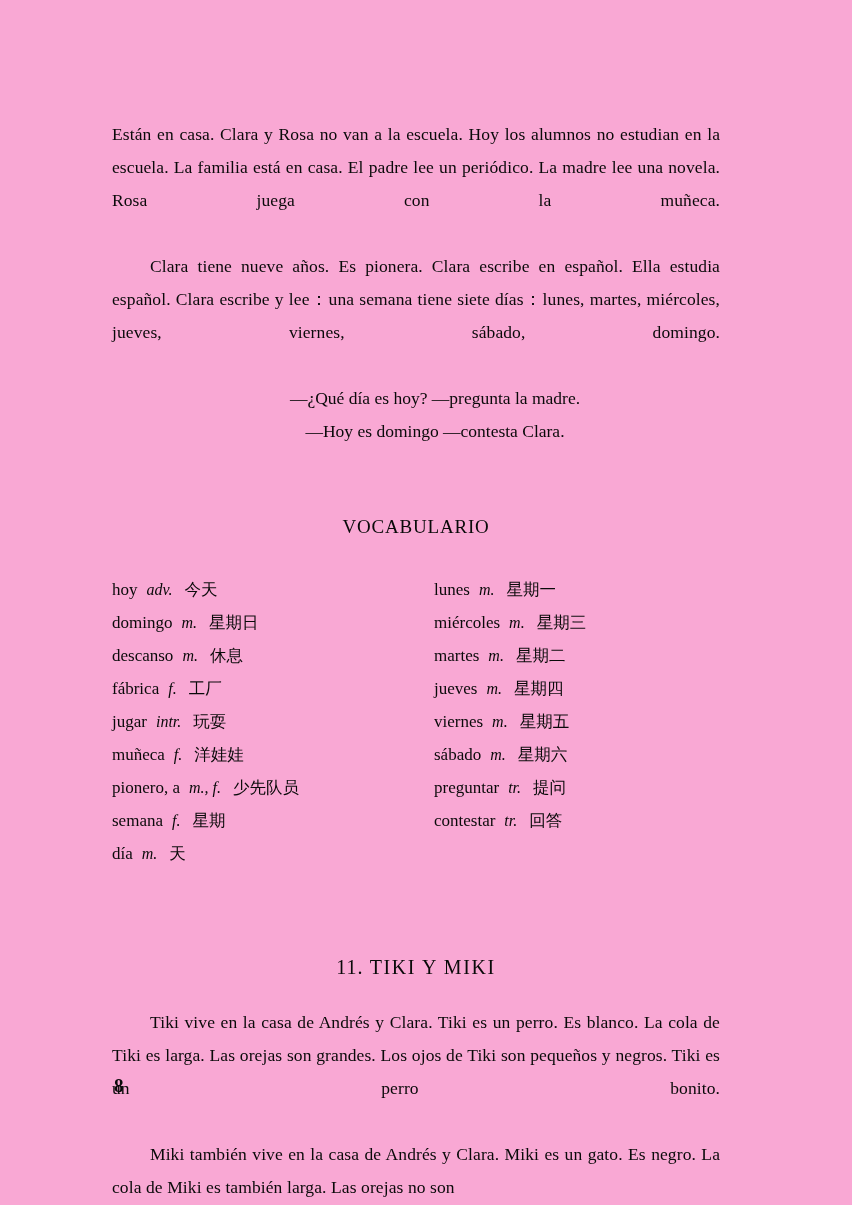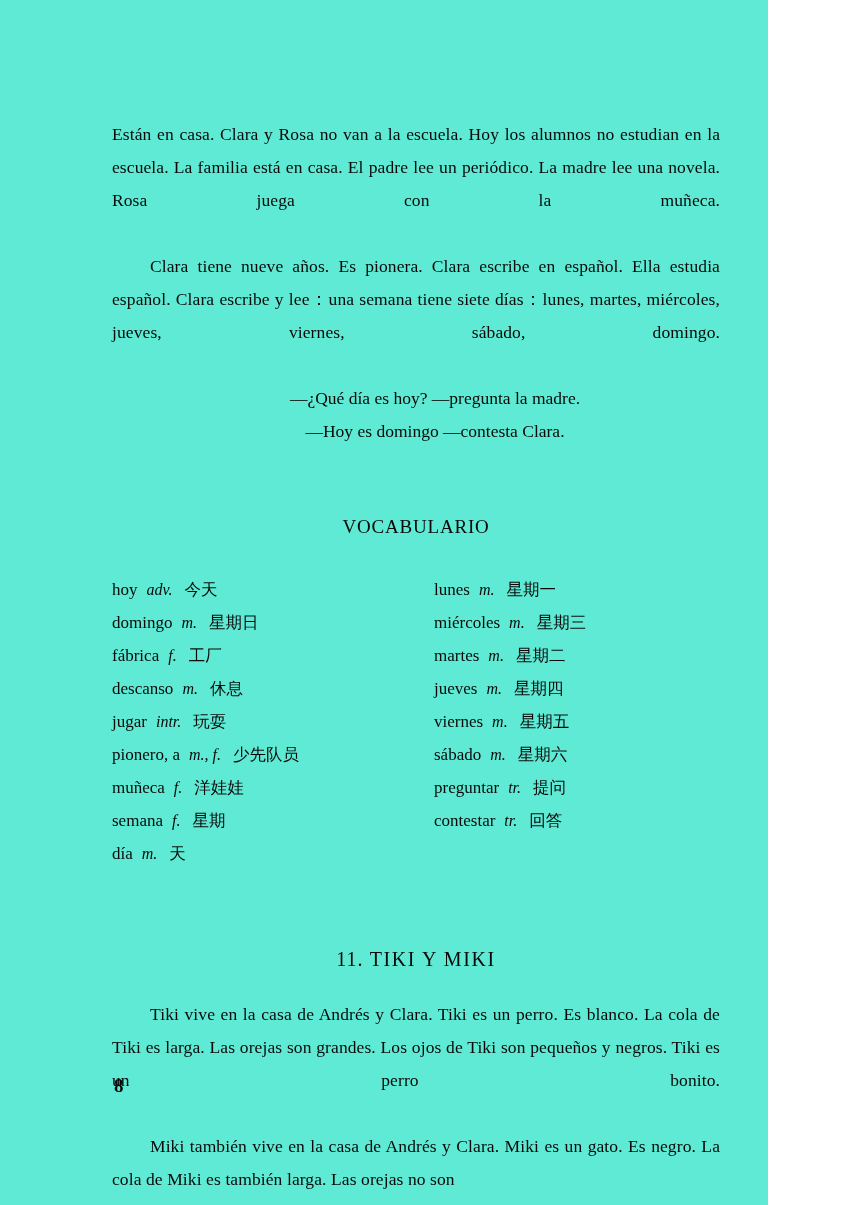--- a/index.html
+++ b/index.html
@@ -6,23 +6,23 @@
     margin: 0;
     padding: 0;
     background: #ffffff;
   }
   body {
     font-family: "Liberation Serif", "DejaVu Serif", serif;
     color: #0a0a0a;
   }
   #page {
     position: relative;
-    width: 768px;
+    width: 852px;
     height: 1205px;
-    background: #5eead4;
+    background: #f9a8d4;
     overflow: hidden;
   }
   .content {
     position: absolute;
     left: 112px;
     top: 118px;
     width: 608px;
   }
 
   
@@ -59,21 +59,21 @@
   .vocab-heading {
     margin: 0;
     font-size: 19px;
     line-height: 33px;
     text-align: center;
     font-weight: normal;
     letter-spacing: .8px;
     padding-top: 62px;
   }
   .lesson-heading {
-    margin: 4px;
+    margin: 12px;
     font-size: 20px;
     line-height: 33px;
     text-align: center;
     font-weight: normal;
     letter-spacing: 1.6px;
     font-variant: small-caps;
     padding-top: 66px;
   }
   .lesson-heading .num { letter-spacing: 1px; }
 
@@ -140,33 +140,33 @@
     <div class="vocab">
 
       <div class="vocab-col left">
         <div class="vocab-row">
           <span class="word">hoy</span><span class="pos">adv.</span><span class="cn">今天</span>
         </div>
         <div class="vocab-row">
           <span class="word">domingo</span><span class="pos">m.</span><span class="cn">星期日</span>
         </div>
         <div class="vocab-row">
+          <span class="word">descanso</span><span class="pos">m.</span><span class="cn">休息</span>
+        </div>
+        <div class="vocab-row">
           <span class="word">fábrica</span><span class="pos">f.</span><span class="cn">工厂</span>
         </div>
         <div class="vocab-row">
-          <span class="word">descanso</span><span class="pos">m.</span><span class="cn">休息</span>
-        </div>
-        <div class="vocab-row">
           <span class="word">jugar</span><span class="pos">intr.</span><span class="cn">玩耍</span>
         </div>
         <div class="vocab-row">
+          <span class="word">muñeca</span><span class="pos">f.</span><span class="cn">洋娃娃</span>
+        </div>
+        <div class="vocab-row">
           <span class="word">pionero, a</span><span class="pos">m., f.</span><span class="cn">少先队员</span>
-        </div>
-        <div class="vocab-row">
-          <span class="word">muñeca</span><span class="pos">f.</span><span class="cn">洋娃娃</span>
         </div>
         <div class="vocab-row">
           <span class="word">semana</span><span class="pos">f.</span><span class="cn">星期</span>
         </div>
         <div class="vocab-row">
           <span class="word">día</span><span class="pos">m.</span><span class="cn">天</span>
         </div>
       </div>
 
       <div class="vocab-col right">

